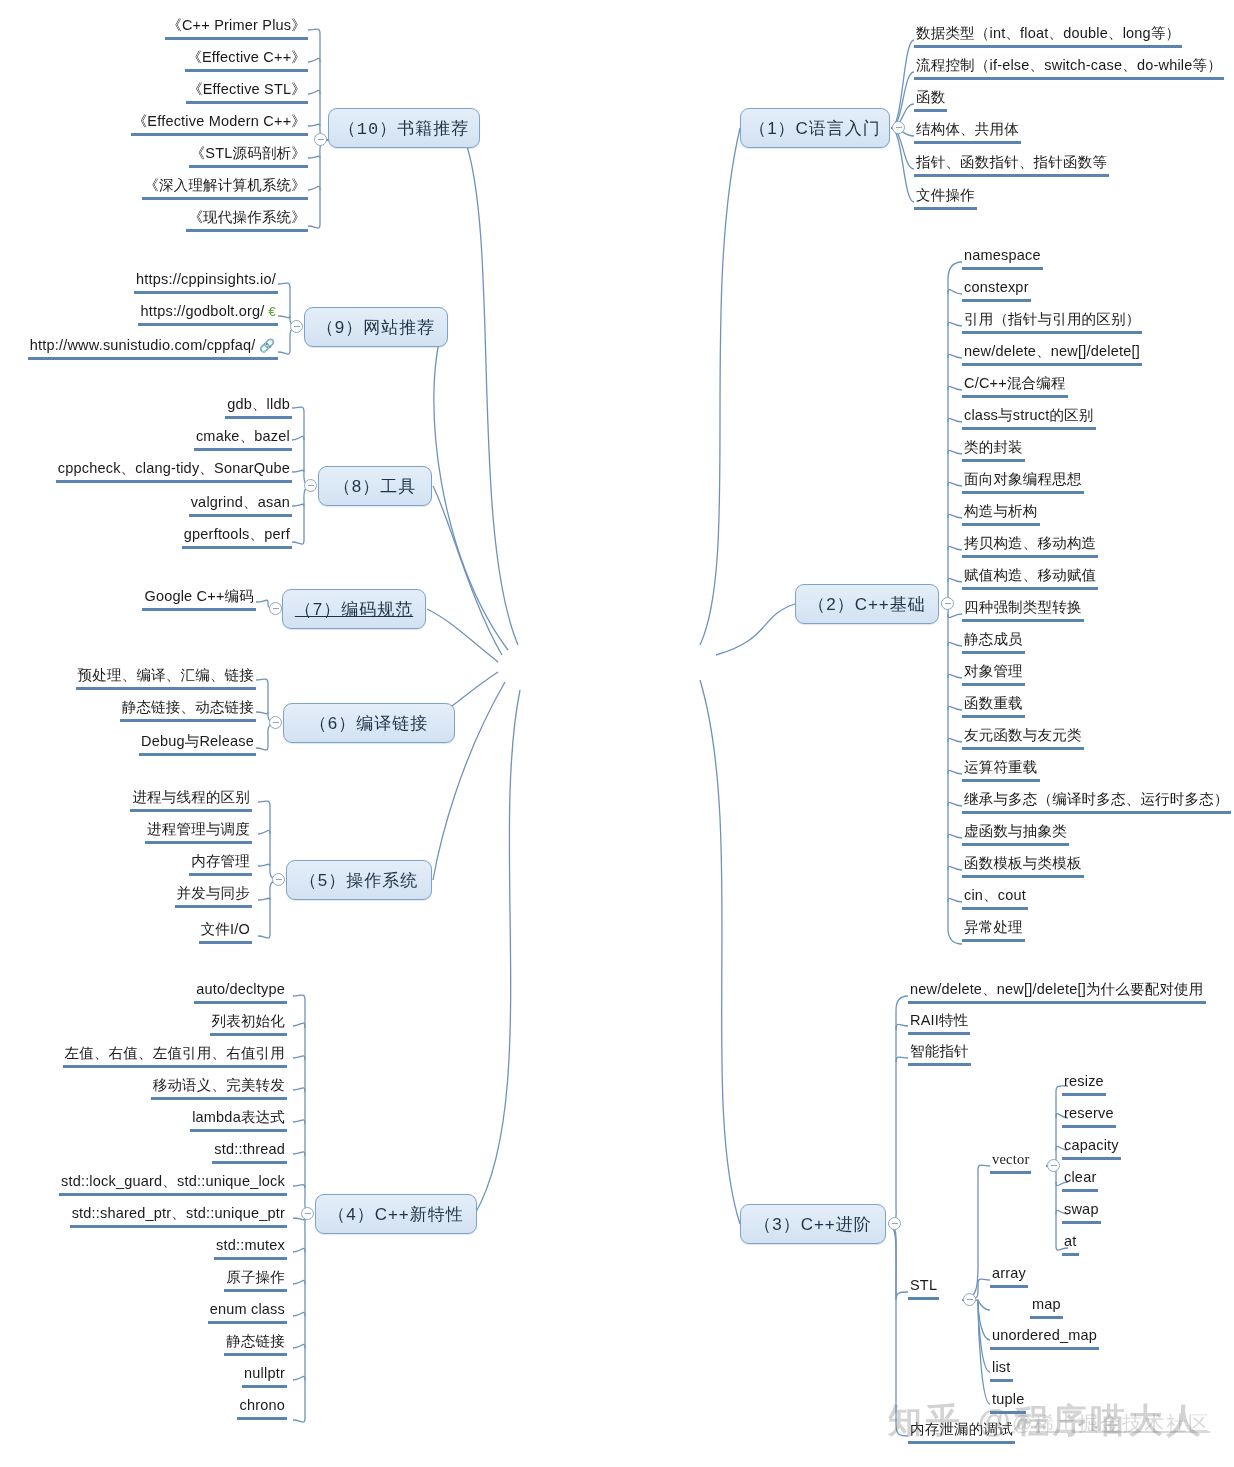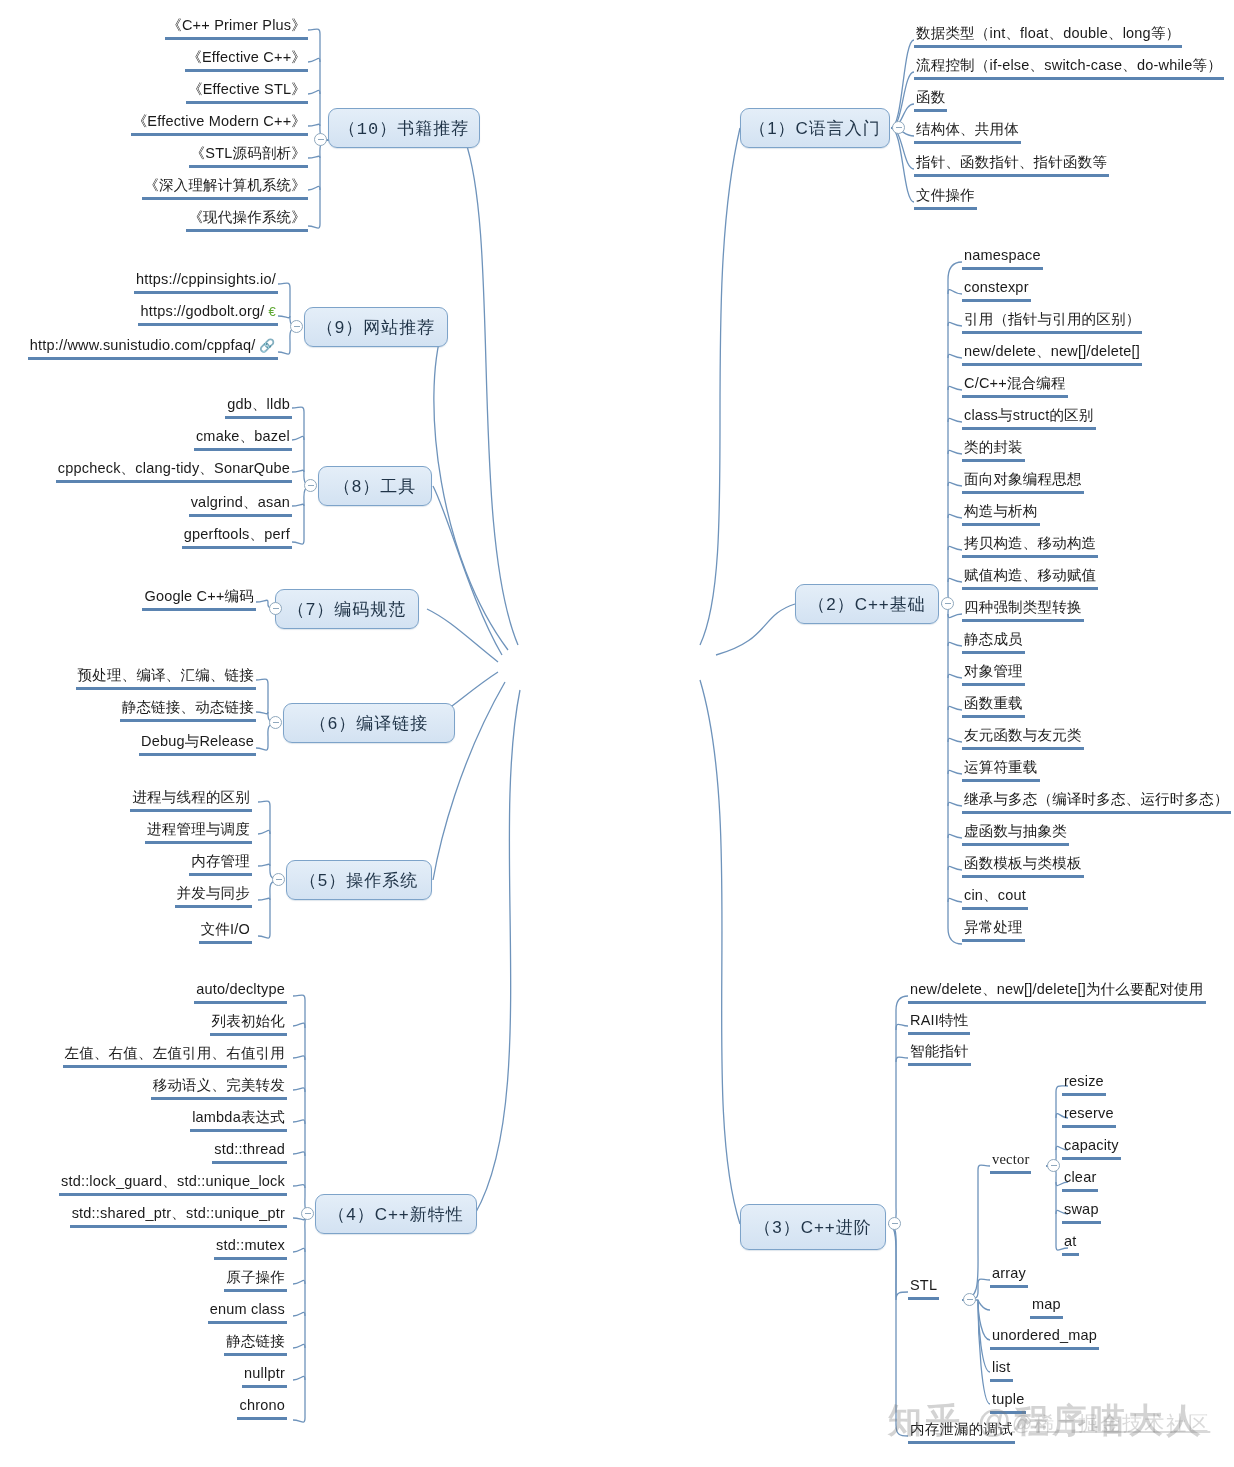--- a/index.html
+++ b/index.html
@@ -261,21 +261,21 @@
   <div class="leaf r" style="left:962px; top:663px;">对象管理</div>
   <div class="leaf r" style="left:962px; top:695px;">函数重载</div>
   <div class="leaf r" style="left:962px; top:727px;">友元函数与友元类</div>
   <div class="leaf r" style="left:962px; top:759px;">运算符重载</div>
   <div class="leaf r" style="left:962px; top:791px;">继承与多态（编译时多态、运行时多态）</div>
   <div class="leaf r" style="left:962px; top:823px;">虚函数与抽象类</div>
   <div class="leaf r" style="left:962px; top:855px;">函数模板与类模板</div>
   <div class="leaf r" style="left:962px; top:887px;">cin、cout</div>
   <div class="leaf r" style="left:962px; top:919px;">异常处理</div>
 
-  <div class="node" style="left:740px; top:1204px; width:146px; height:46px;">
+  <div class="node" style="left:740px; top:1204px; width:146px; height:40px;">
     <span>（3）C++进阶</span>
   </div>
   <div class="handle" style="left:888px; top:1217px;"></div>
   <div class="leaf r" style="left:908px; top:981px;">new/delete、new[]/delete[]为什么要配对使用</div>
   <div class="leaf r" style="left:908px; top:1012px;">RAII特性</div>
   <div class="leaf r" style="left:908px; top:1043px;">智能指针</div>
   <div class="leaf r" style="left:908px; top:1277px;">STL</div>
   <div class="handle" style="left:963px; top:1293px;"></div>
   <div class="leaf r" style="left:908px; top:1421px;">内存泄漏的调试</div>
 
@@ -324,21 +324,21 @@
   <div class="leaf l" style="right:982px; top:921px;">文件I/O</div>
 
   <div class="node" style="left:283px; top:703px; width:172px; height:40px;">
     <span>（6）编译链接</span>
   </div>
   <div class="handle" style="left:269px; top:716px;"></div>
   <div class="leaf l" style="right:978px; top:667px;">预处理、编译、汇编、链接</div>
   <div class="leaf l" style="right:978px; top:699px;">静态链接、动态链接</div>
   <div class="leaf l" style="right:978px; top:733px;">Debug与Release</div>
 
-  <div class="node" style="left:275px; top:589px; width:144px; height:40px;">
+  <div class="node" style="left:282px; top:589px; width:144px; height:40px;text-decoration:underline;">
     <span>（7）编码规范</span>
   </div>
   <div class="handle" style="left:269px; top:602px;"></div>
   <div class="leaf l" style="right:978px; top:588px;">Google C++编码</div>
 
   <div class="node" style="left:318px; top:466px; width:114px; height:40px;">
     <span>（8）工具</span>
   </div>
   <div class="handle" style="left:304px; top:479px;"></div>
   <div class="leaf l" style="right:942px; top:396px;">gdb、lldb</div>

